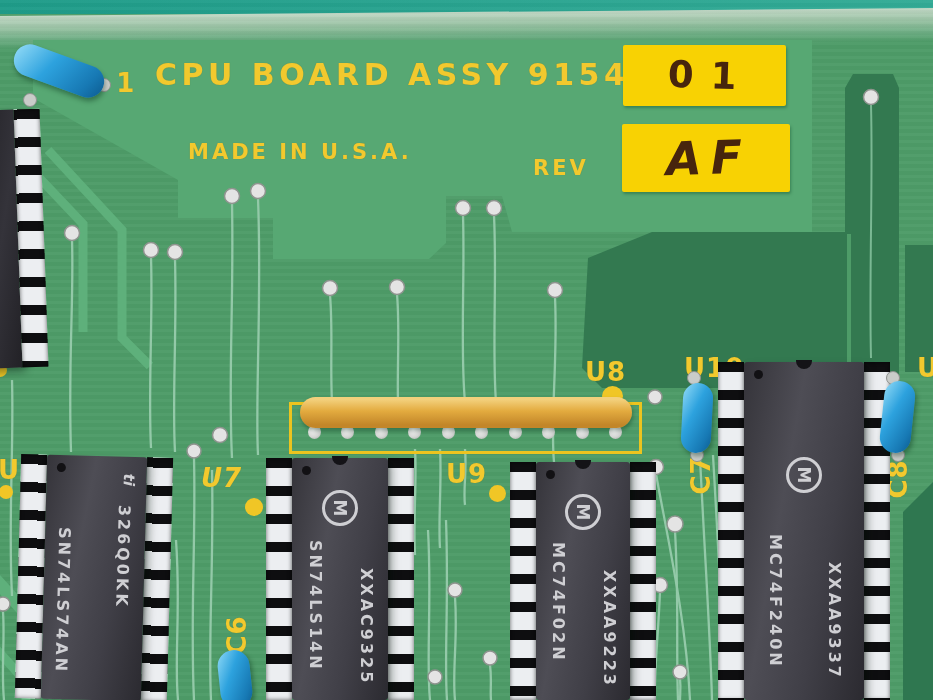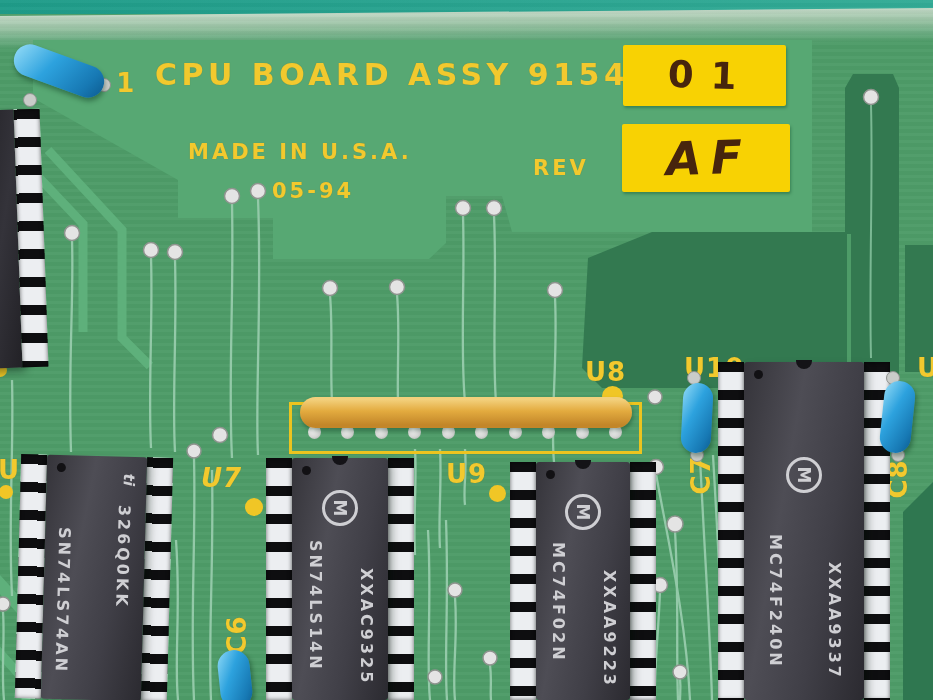--- a/index.html
+++ b/index.html
@@ -154,21 +154,20 @@
       <circle cx="490" cy="658" r="7"></circle>
       <circle cx="435" cy="677" r="7"></circle>
       <circle cx="157" cy="662" r="7"></circle>
       <circle cx="3" cy="604" r="7"></circle>
     </g>
   </svg>
 
   <div class="silk big" style="left:155px;top:57px;">CPU BOARD ASSY 91542</div>
   <div class="silk mid" style="left:188px;top:140px;">MADE IN U.S.A.</div>
   <div class="silk mid" style="left:533px;top:140px;margin-top:16px;">REV</div>
-  <div class="silk mid" style="left:272px;top:179px;">05-94</div>
 
   <div class="silk ref" style="left:70px;top:68px;letter-spacing:9px;">C 1</div>
   <div class="silk ref" style="left:-2px;top:455px;">U6</div>
   <div class="silk ref" style="left:201px;top:463px;font-style:italic;">U7</div>
   <div class="silk ref" style="left:585px;top:357px;">U8</div>
   <div class="silk ref" style="left:446px;top:459px;">U9</div>
   <div class="silk ref" style="left:684px;top:353px;">U10</div>
   <div class="silk ref" style="left:917px;top:353px;">U</div>
   <div class="silk ref rot" style="left:217px;top:620px;">C6</div>
   <div class="silk ref rot" style="left:681px;top:460px;">C7</div>

